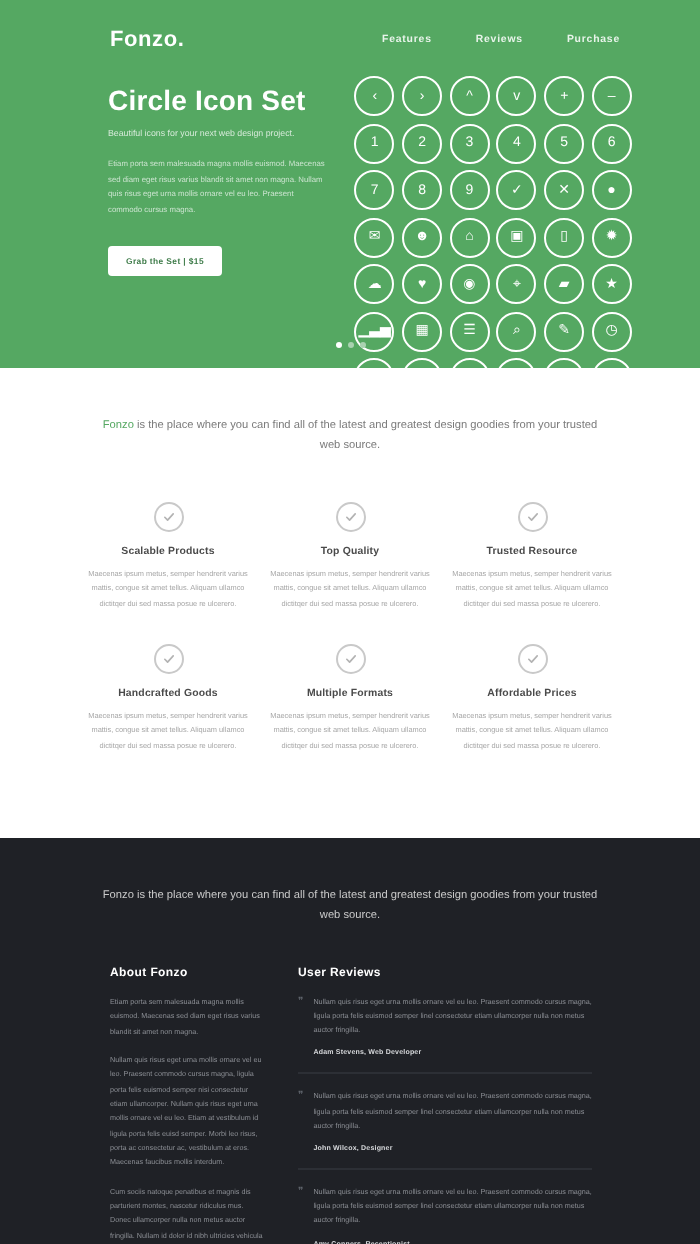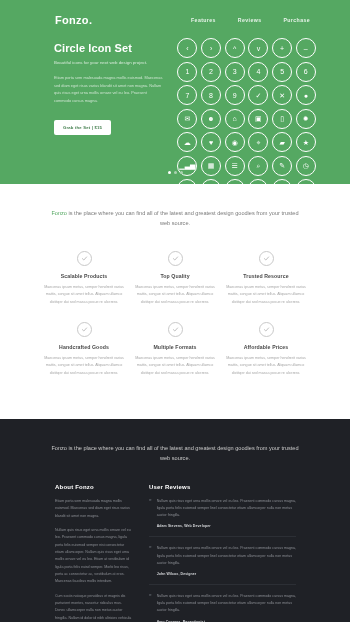--- a/index.html
+++ b/index.html
@@ -17,21 +17,21 @@
   .hero { background:#55a862; padding:0; position:relative; height:184px; overflow:hidden; }
   .topbar { display:flex; align-items:center; justify-content:space-between;
             padding:14px 40px 0 55px; }
   .logo { color:#fff; font-size:11px; font-weight:bold; letter-spacing:.3px; }
   .nav { display:flex; gap:22px; }
   .nav a { color:#e8f4ea; font-size:5.2px; font-weight:bold; text-decoration:none;
            letter-spacing:.4px; }
 
   .hero-body { display:flex; padding:10px 34px 0 54px; gap:14px; }
   .hero-left { width:112px; padding-top:6px; }
-  .hero-title { color:#ffffff; font-size:11px; font-weight:bold; letter-spacing:.1px;
+  .hero-title { color:#ffffff; font-size:14px; font-weight:bold; letter-spacing:.1px;
                 margin-bottom:5px; }
   .hero-sub { color:#d6ead9; font-size:4.4px; line-height:1.85; margin-bottom:7px; }
   .hero-para { color:#cbe4cf; font-size:3.9px; line-height:1.95; margin-bottom:10px; }
   .btn-grab { display:inline-block; background:#fff; color:#3f7c4a;
               font-size:4.2px; font-weight:bold; padding:5px 9px; border-radius:2px;
               letter-spacing:.2px; border:0; cursor:pointer; }
 
   .icon-grid { display:grid; grid-template-columns:repeat(6, 1fr); gap:3.5px 3.5px;
                width:142px; padding-top:2px; }
   .ico { width:20px; height:20px; border-radius:50%; border:1.4px solid #ffffff;

